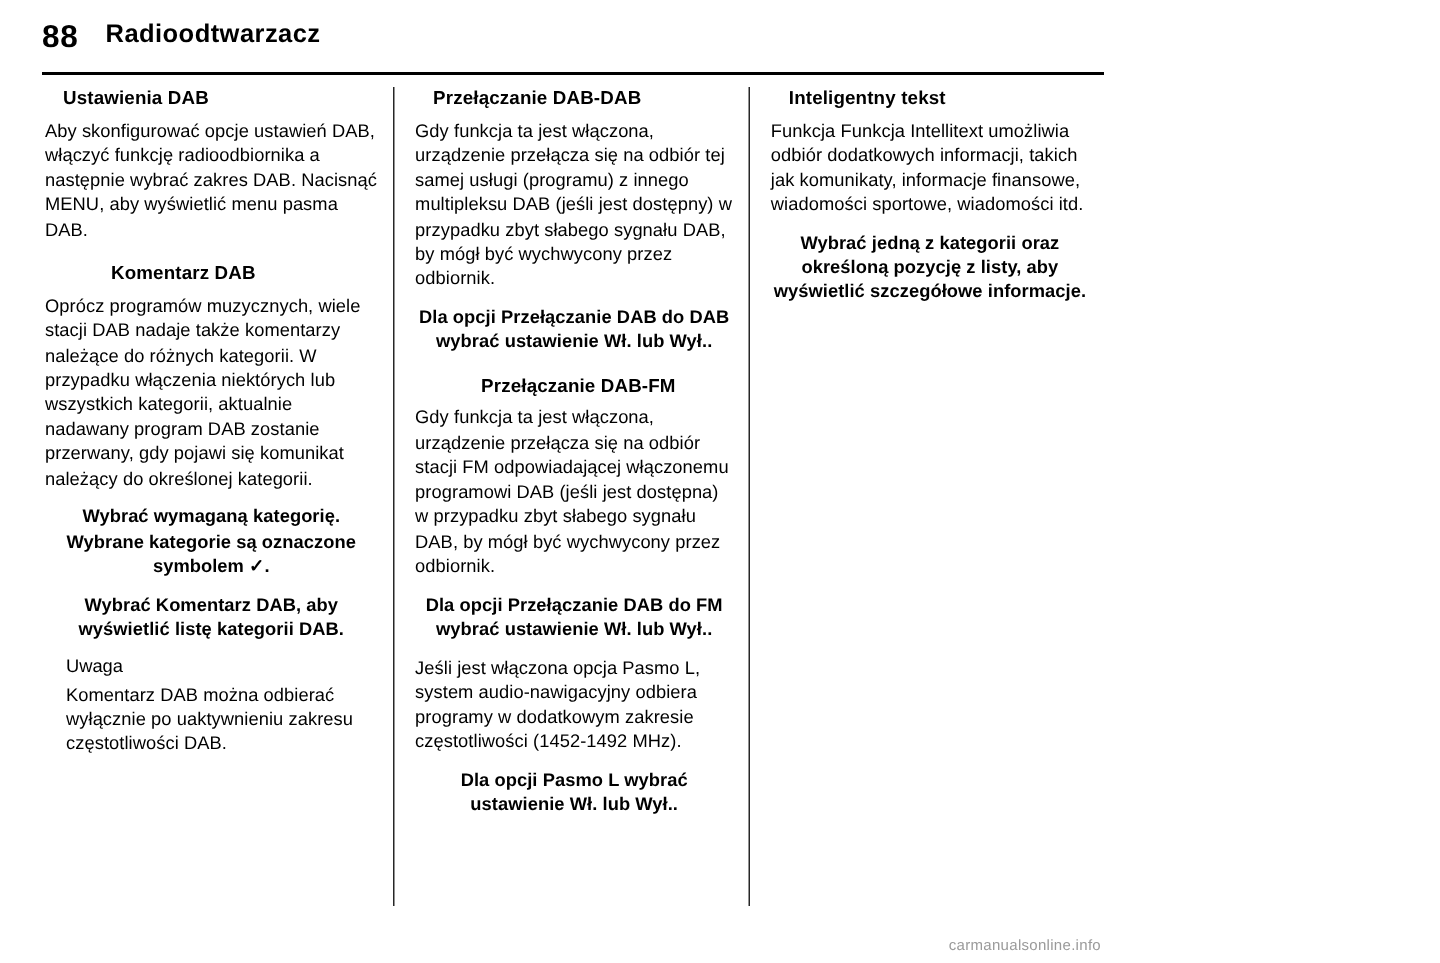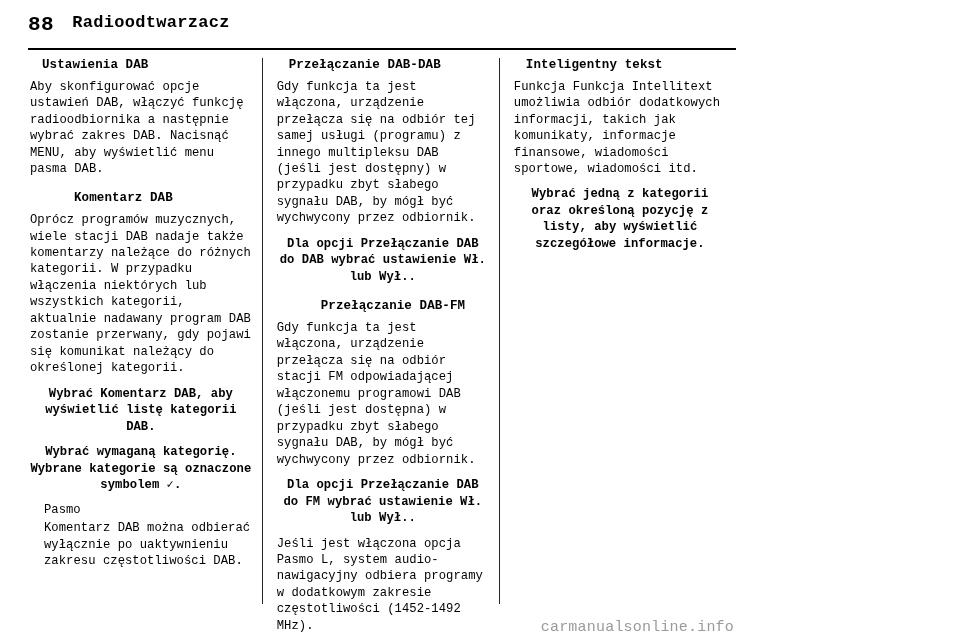--- a/index.html
+++ b/index.html
@@ -5,21 +5,21 @@
   html, body {
     margin: 0;
     padding: 0;
     background: #ffffff;
   }
   .page {
     position: relative;
     width: 764px;
     height: 642px;
     background: #ffffff;
-    font-family: Liberation Mono, monospace;
+    font-family: Liberation Sans, sans-serif;
     color: #000000;
     overflow: hidden;
   }
   .header {
     position: absolute;
     top: 14px;
     left: 28px;
     right: 28px;
     height: 34px;
     border-bottom: 2px solid #000;
@@ -96,21 +96,21 @@
   .note p {
     font-size: 12.2px;
     line-height: 1.35;
     margin: 0;
   }
 
   .watermark {
     position: absolute;
     right: 30px;
     bottom: 6px;
-    font-size: 15px;
+    font-size: 10px;
     color: #9a9a9a;
     letter-spacing: 0.2px;
   }
 </style>
 </head>
 <body>
 
 <div class="page">
 
   <div class="header">
@@ -118,24 +118,24 @@
     <div class="chapter">Radioodtwarzacz</div>
   </div>
 
   <div class="columns">
 
     <div class="col c1">
       <h2 class="sec">Ustawienia DAB</h2>
       <p>Aby skonfigurować opcje ustawień DAB, włączyć funkcję radioodbiornika a następnie wybrać zakres DAB. Nacisnąć MENU, aby wyświetlić menu pasma DAB.</p>
       <h2 class="sec spaced">Komentarz DAB</h2>
       <p>Oprócz programów muzycznych, wiele stacji DAB nadaje także komentarzy należące do różnych kategorii. W przypadku włączenia niektórych lub wszystkich kategorii, aktualnie nadawany program DAB zostanie przerwany, gdy pojawi się komunikat należący do określonej kategorii.</p>
+      <p class="b">Wybrać wymaganą kategorię. Wybrane kategorie są oznaczone symbolem ✓.</p>
       <p class="b">Wybrać Komentarz DAB, aby wyświetlić listę kategorii DAB.</p>
-      <p class="b">Wybrać wymaganą kategorię. Wybrane kategorie są oznaczone symbolem ✓.</p>
       <div class="note">
-        <div class="note-title">Pasmo</div>
+        <div class="note-title">Uwaga</div>
         <p>Komentarz DAB można odbierać wyłącznie po uaktywnieniu zakresu częstotliwości DAB.</p>
       </div>
     </div>
 
     <div class="divider"></div>
 
     <div class="col c2">
       <h2 class="sec">Przełączanie DAB-DAB</h2>
       <p>Gdy funkcja ta jest włączona, urządzenie przełącza się na odbiór tej samej usługi (programu) z innego multipleksu DAB (jeśli jest dostępny) w przypadku zbyt słabego sygnału DAB, by mógł być wychwycony przez odbiornik.</p>
       <p class="b">Dla opcji Przełączanie DAB do DAB wybrać ustawienie Wł. lub Wył..</p>

